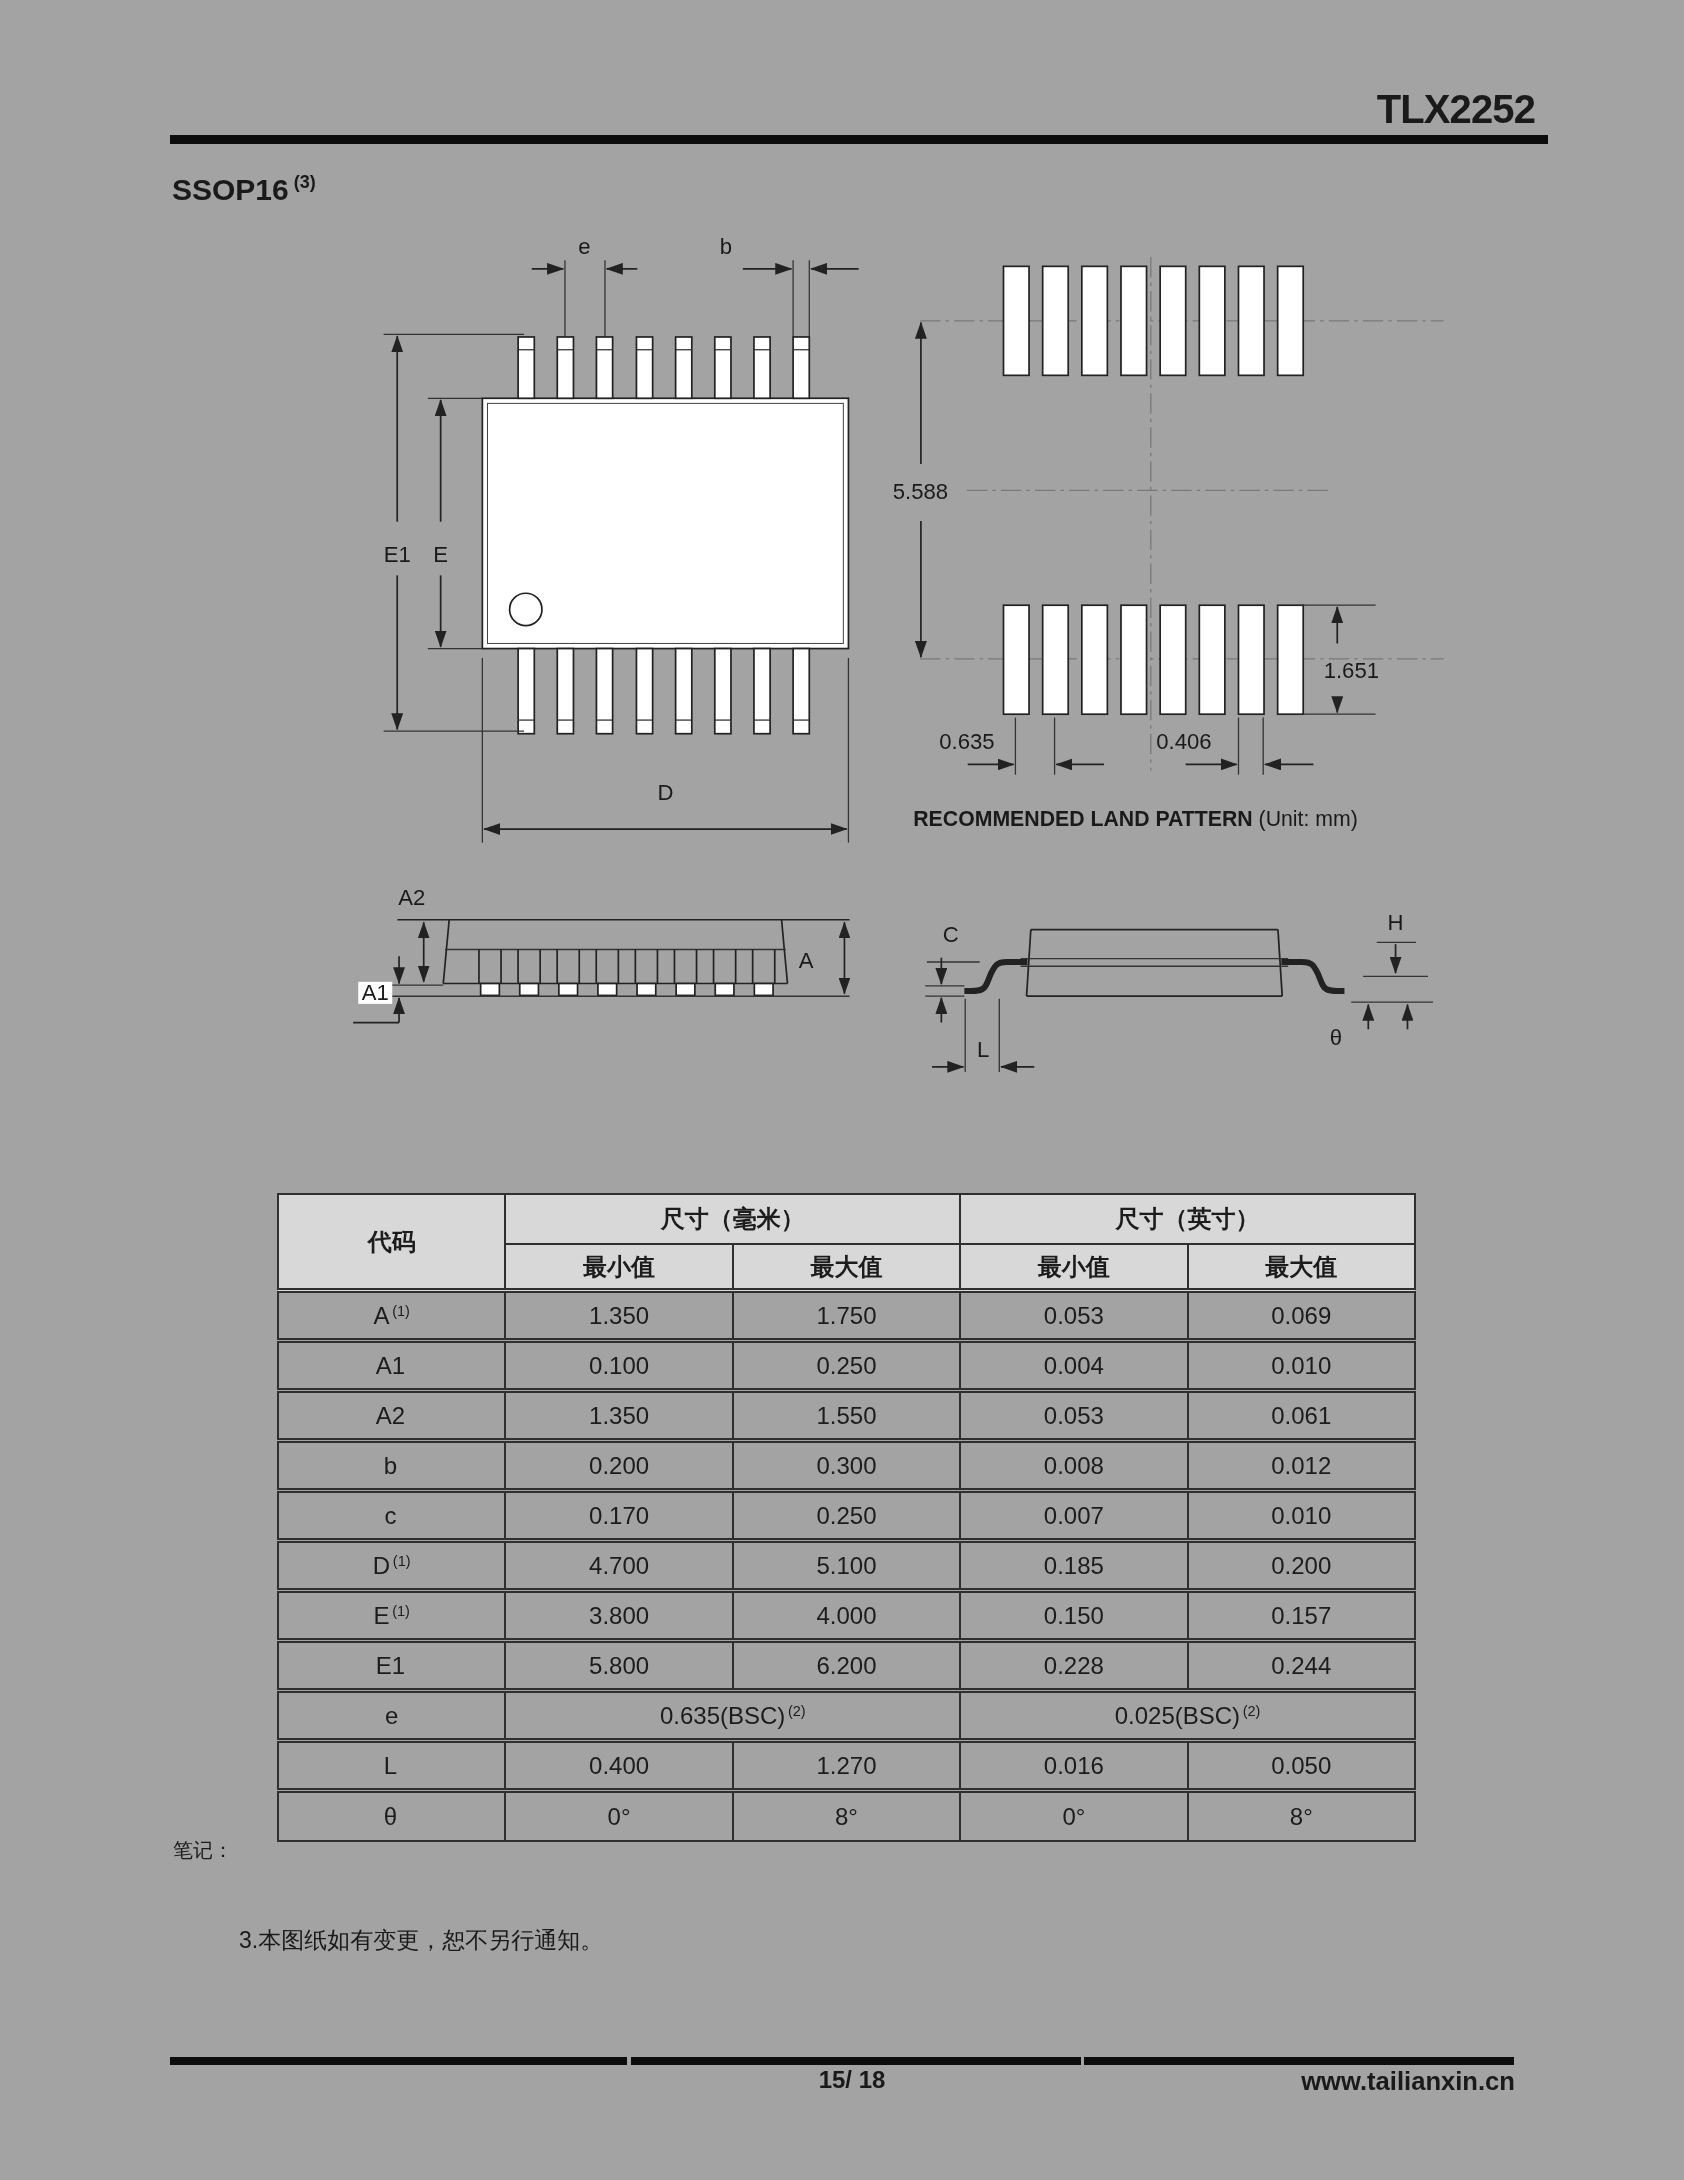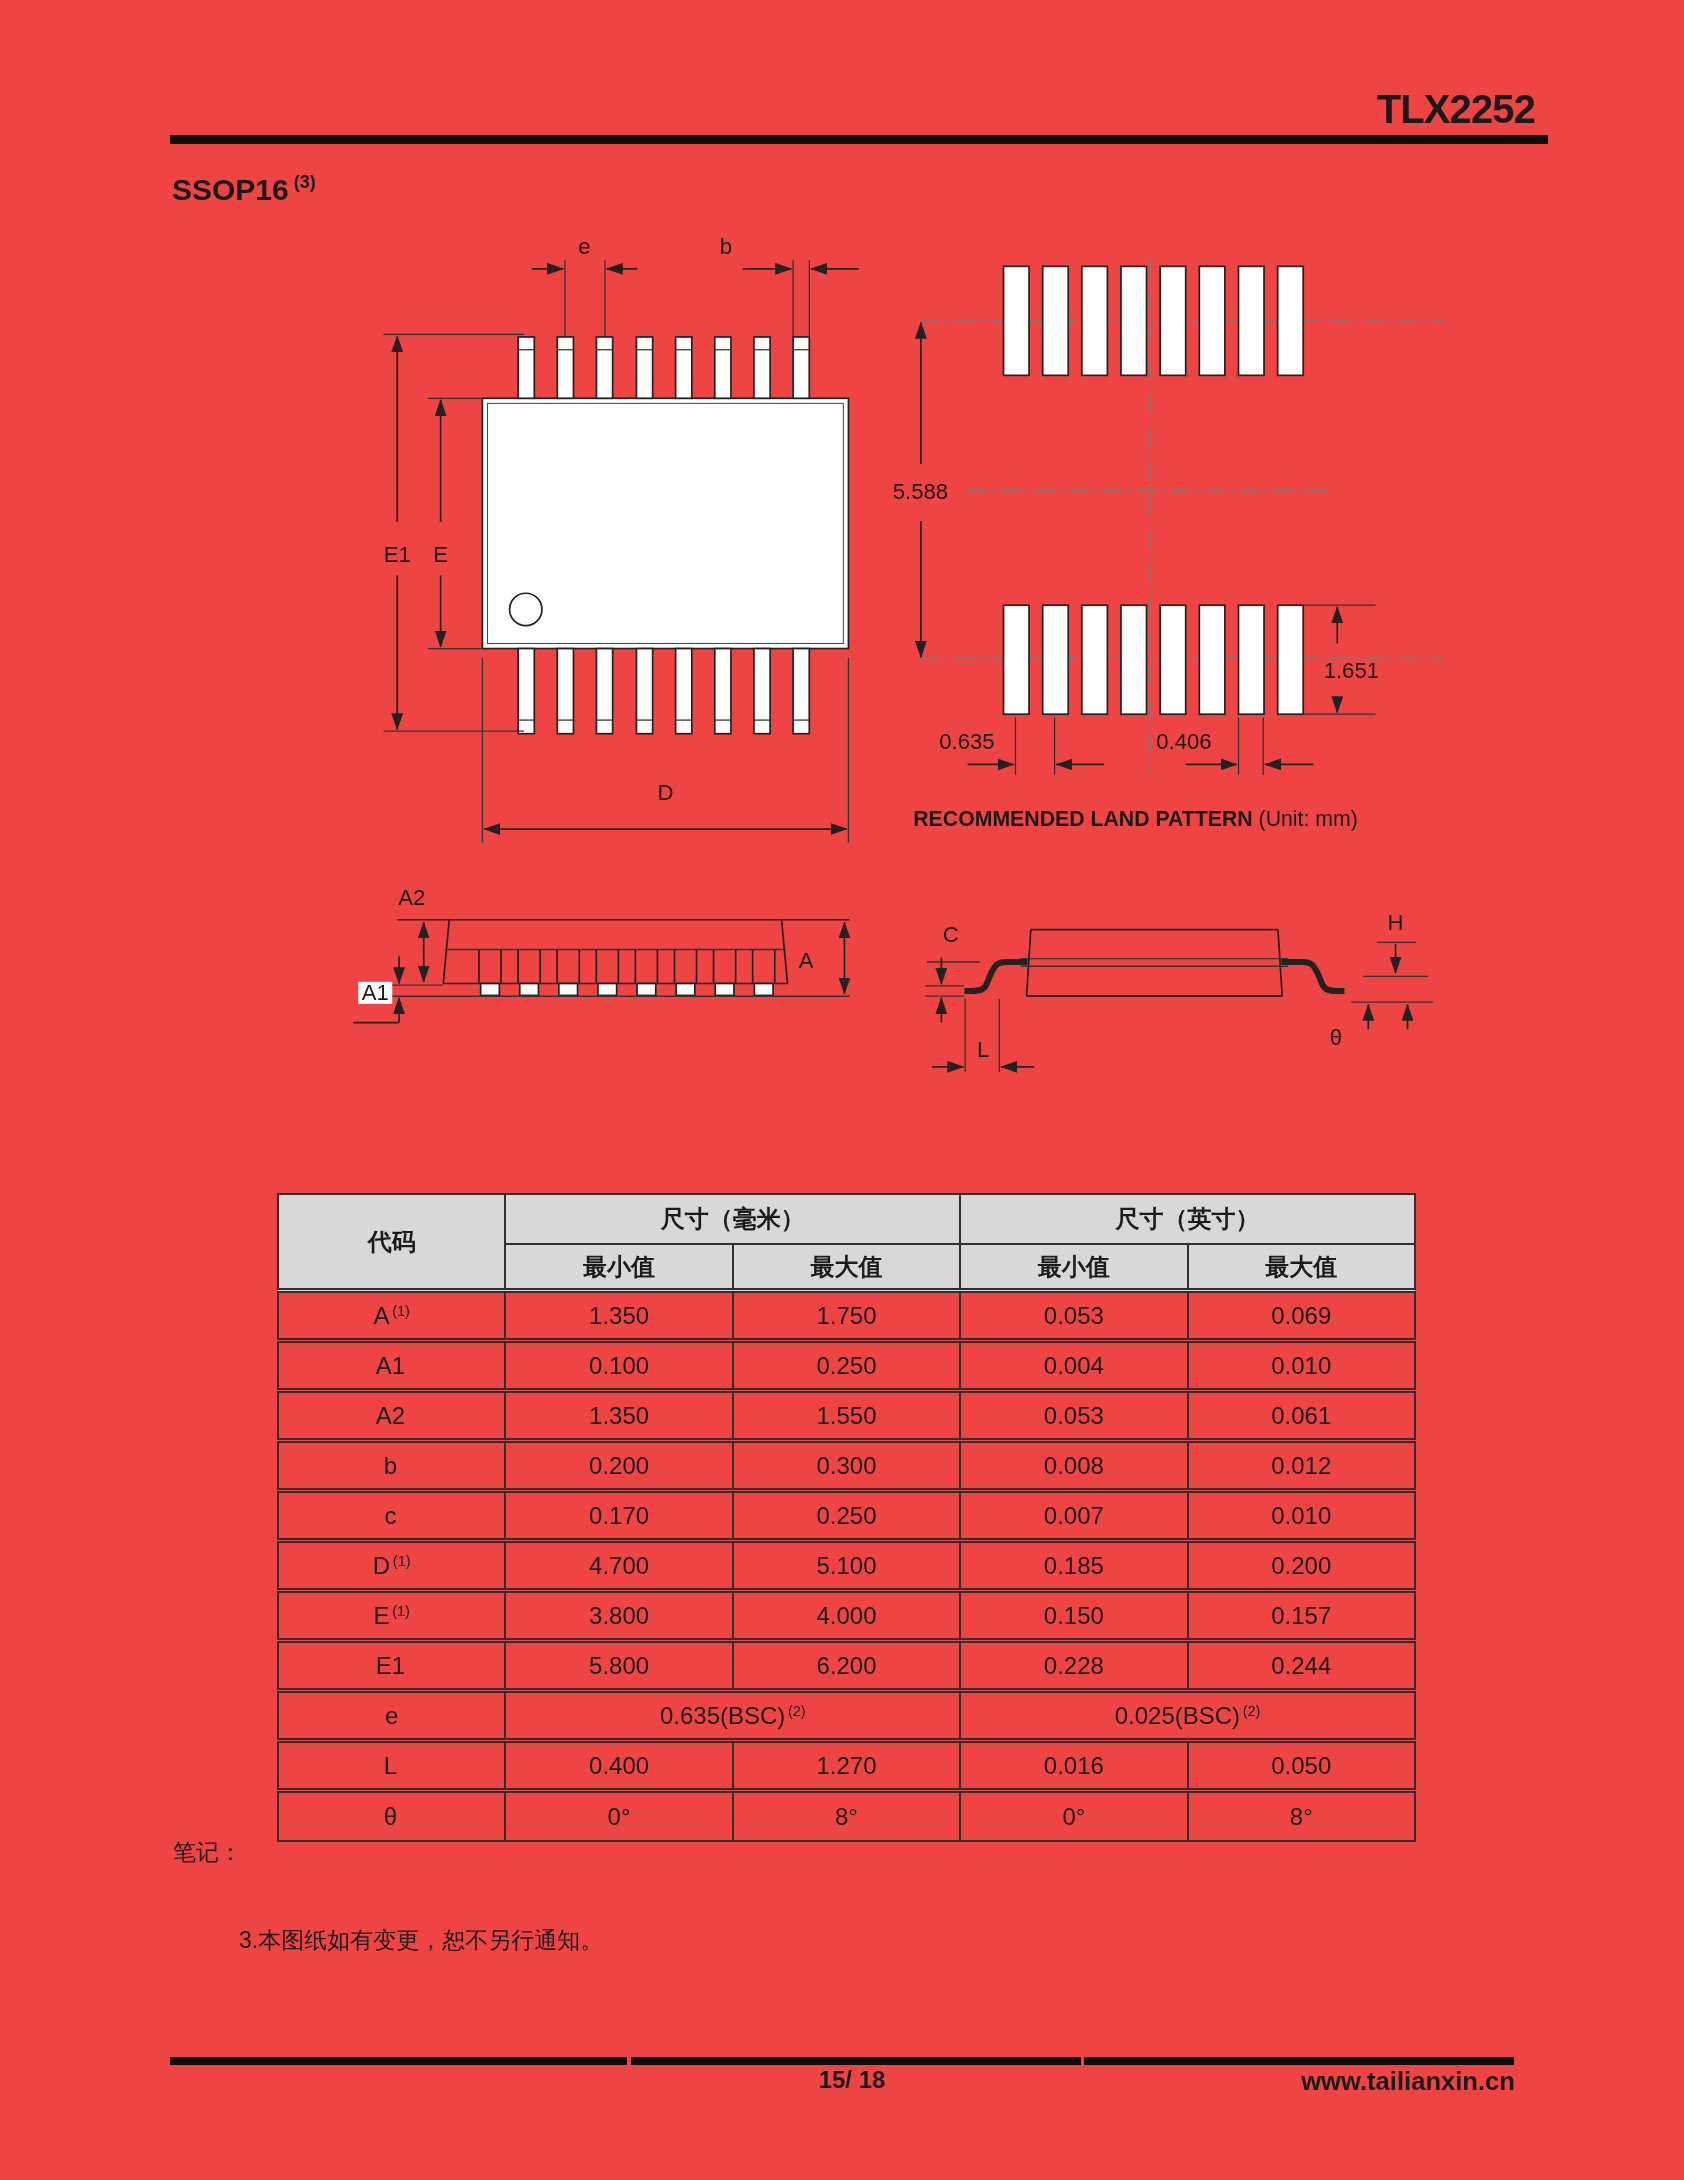--- a/index.html
+++ b/index.html
@@ -1,18 +1,18 @@
 <!DOCTYPE html>
 <html style="font-size:13.6px"><head>
 <meta charset="utf-8">
 <style>
   html,body{margin:0;padding:0;background:#888;}
   *{box-sizing:border-box;}
   .page{
-    position:relative;width:1685px;height:2181px;background:#ef4444;
+    position:relative;width:1685px;height:2181px;background:#a3a3a3;
     font-family:"Liberation Sans","DejaVu Sans",sans-serif;color:#1a1a1a;overflow:hidden;
   }
   .abs{position:absolute;}
   
   .doc-title{top:87px;right:150px;font-size:40px;font-weight:bold;letter-spacing:-0.9px;}
   .head-rule{left:170px;top:135px;width:1378px;height:9.4px;background:#0d0d0d;}
   .section-title{left:172px;top:172px;font-size:30px;font-weight:bold;}
   .section-title .sup{font-size:18px;vertical-align:12px;margin-left:5.1px;}
   
   svg{overflow:visible;}
@@ -29,21 +29,21 @@
   .dim-table th,.dim-table td{
     border:2.6px solid #2f2f2f;text-align:center;vertical-align:middle;
     font-size:24px;padding:0;color:#1c1c1c;}
   .dim-table th{background:#d8d8d8;font-weight:bold;}
   .dim-table tr.data td{border-top:5.1px double #2f2f2f;}
   .dim-table tr.hrow2 th{border-top:1.7px solid #2f2f2f;}
   .dim-table tr.data:last-child td{border-bottom:2.6px solid #2f2f2f;}
   .dim-table .sup{font-size:14.5px;vertical-align:7.7px;margin-left:2.6px;}
   .h1{height:49px;} .h2{height:46px;} tr.data{height:49px;}
   
-  .notes-heading{left:173px;top:1837px;font-size:23px;}
+  .notes-heading{left:173px;top:1837px;font-size:20px;}
   .note-item{left:239px;font-size:23px;}
   
   .foot-bar{top:2057px;height:7.7px;background:#0d0d0d;}
   .foot-page{left:724px;top:2066px;width:256px;text-align:center;font-size:24px;font-weight:bold;}
   .foot-site{right:170px;top:2067px;font-size:25.6px;font-weight:bold;}
 </style>
 </head>
 <body>
 
 <div class="page">

